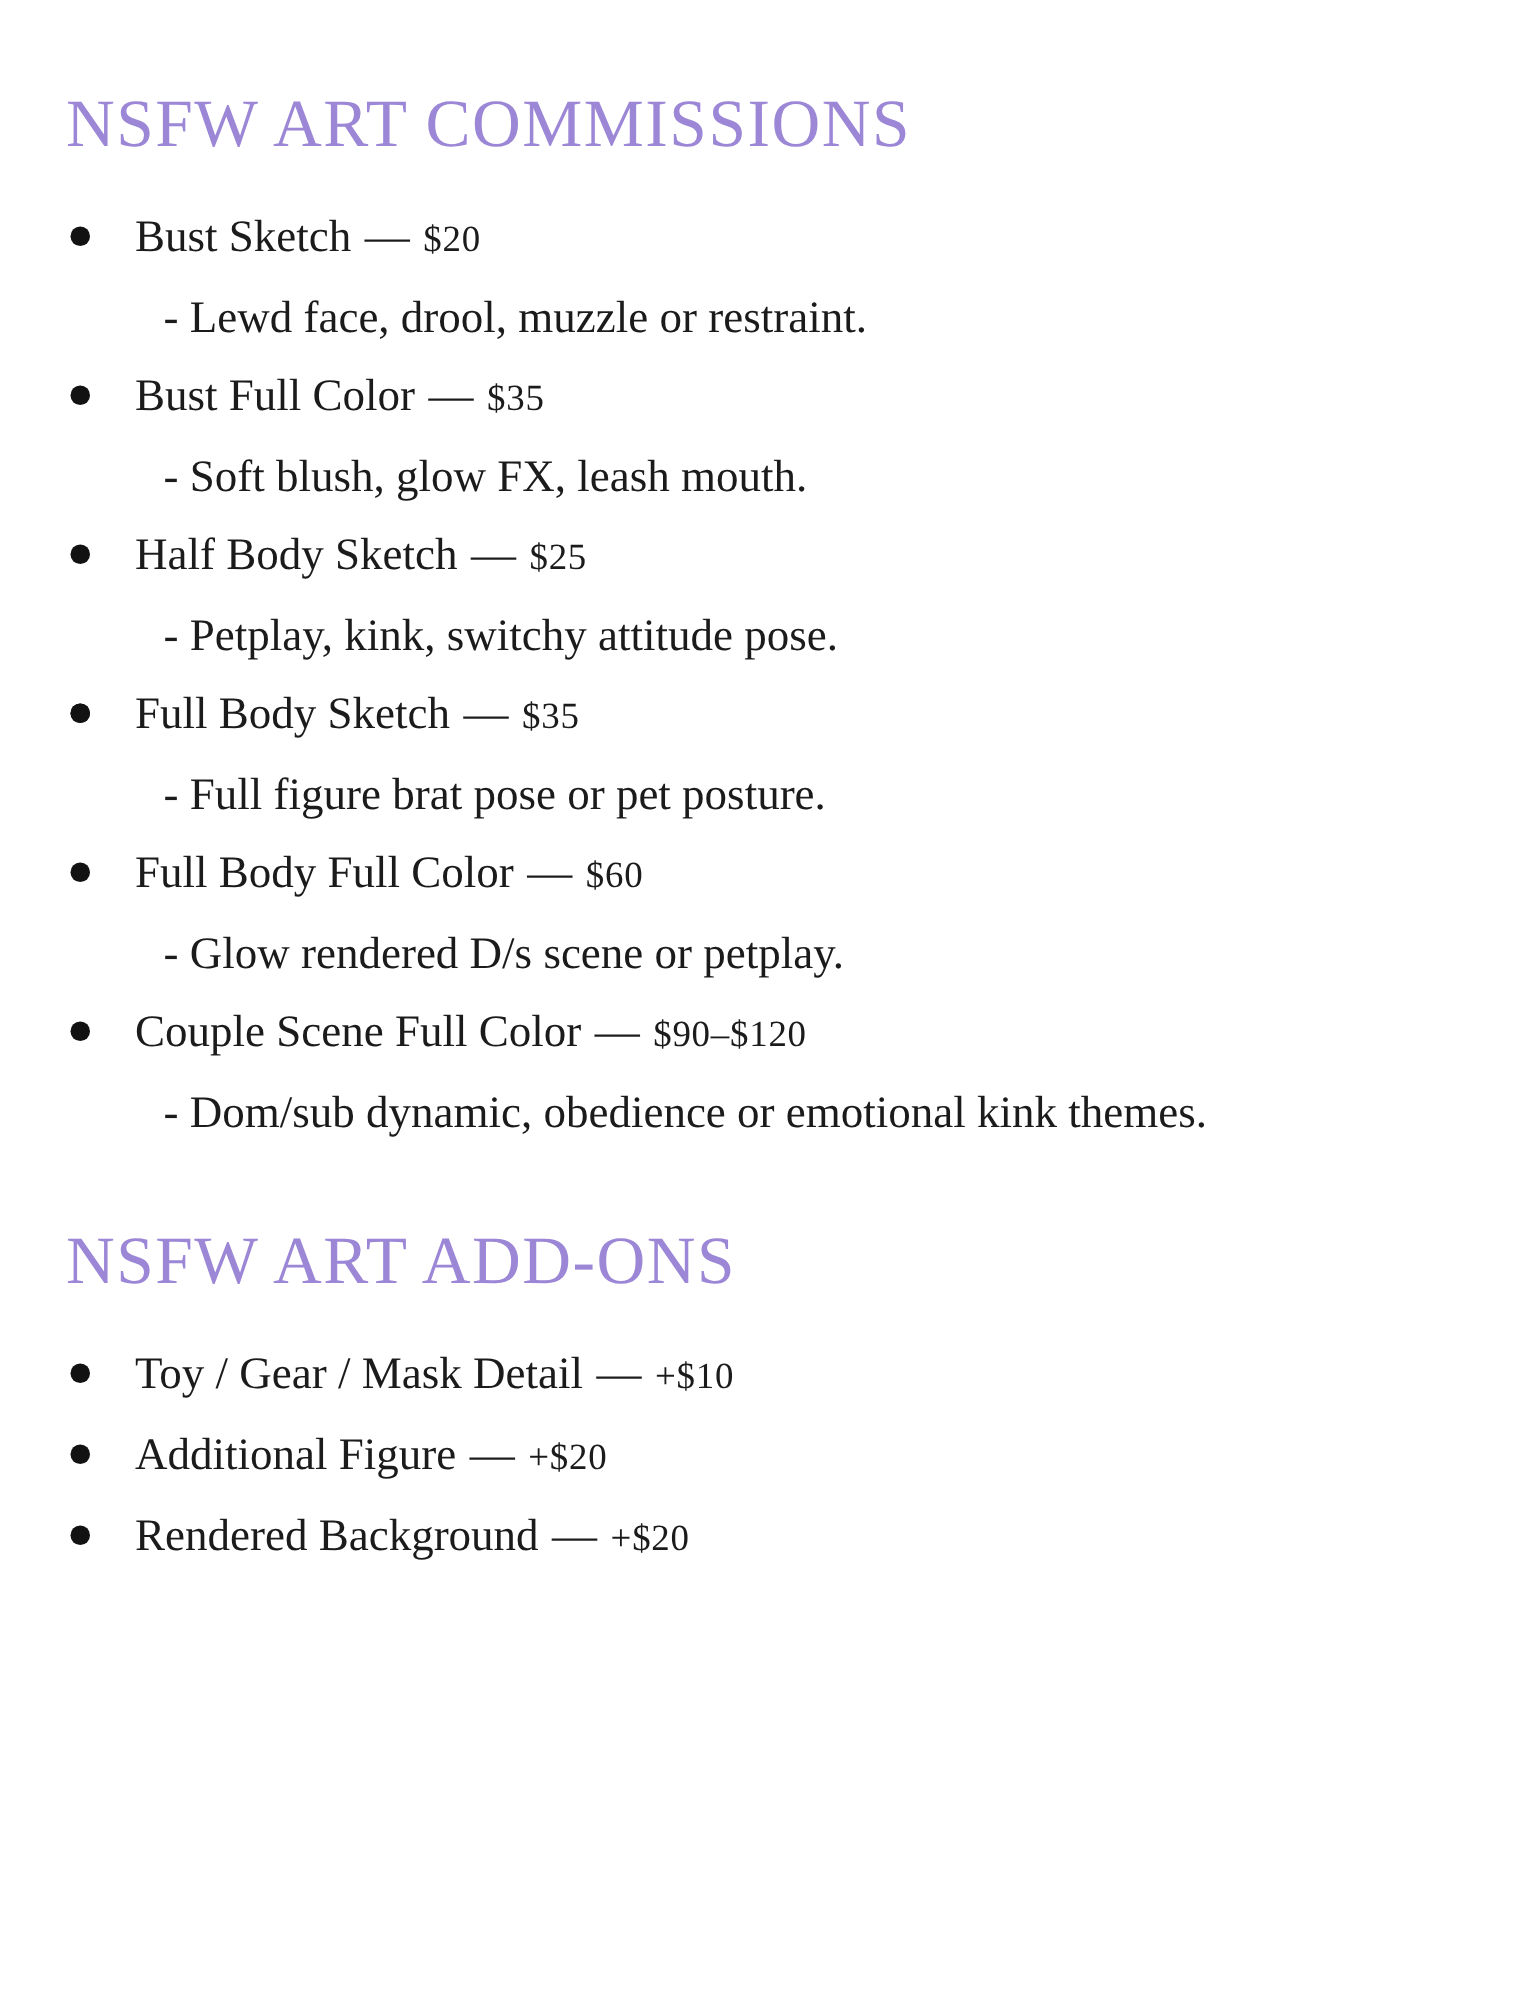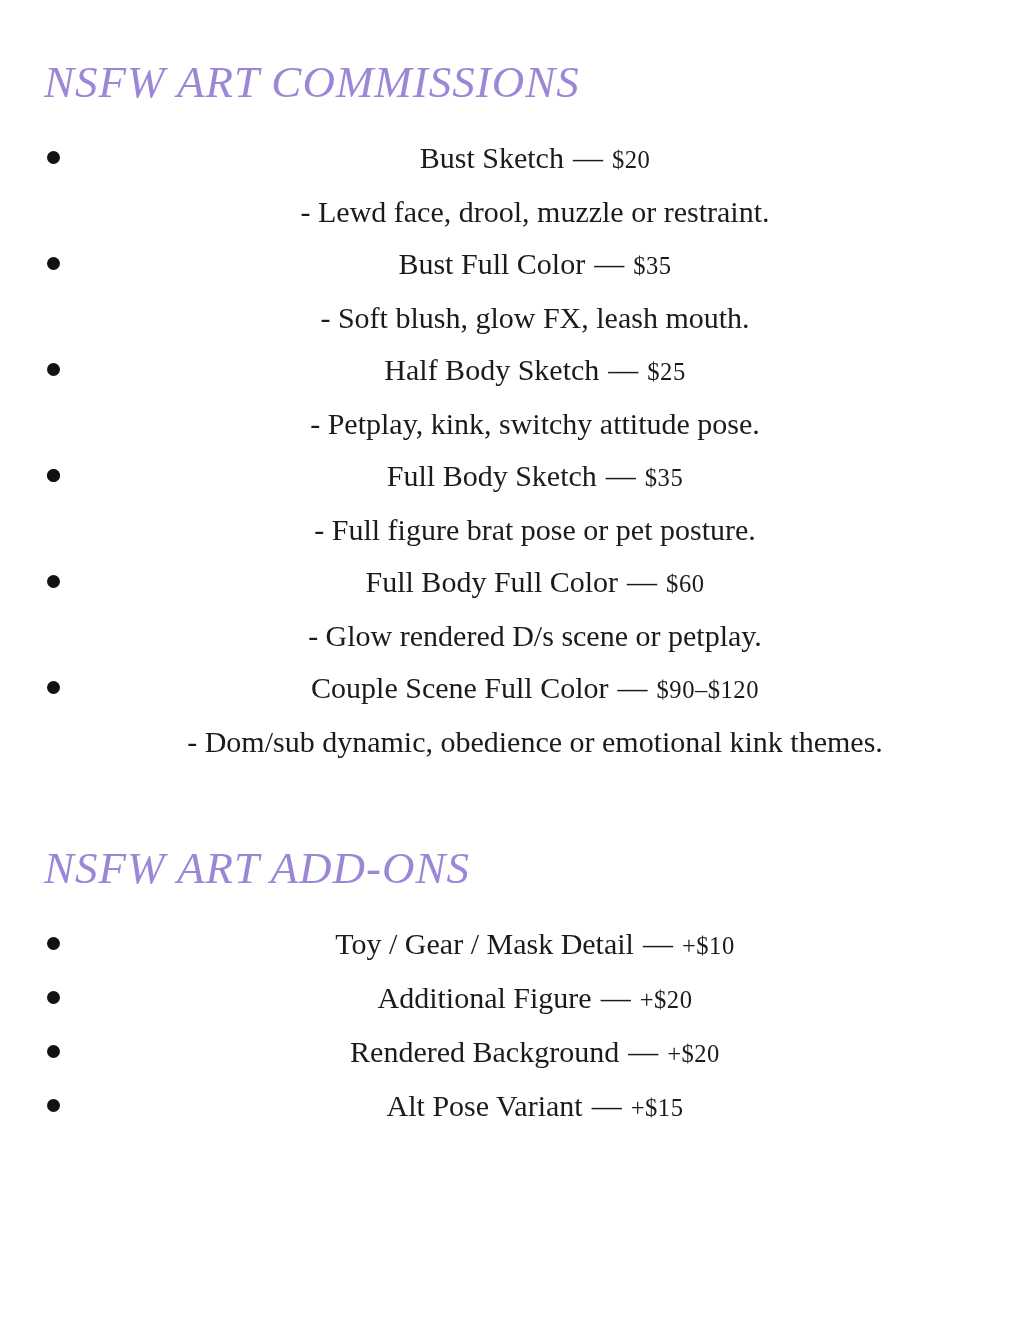--- a/index.html
+++ b/index.html
@@ -24,51 +24,50 @@
     padding: 54px 40px 0 44px;
   }
   .section-title {
     font-family: "Liberation Serif", "DejaVu Serif", serif;
     font-weight: normal;
     font-size: 45px;
     line-height: 56px;
     letter-spacing: 1px;
     color: var(--heading);
     margin: 0 0 22px 0;
-    font-style: italic;
   }
   .section--addons .section-title {
-    margin-top: 72px;
+    margin-top: 44px;
   }
   ul.items {
     list-style: none;
     margin: 0;
     padding: 0;
     font-size: 30px;
-    text-align: center;
   }
   li.item {
     position: relative;
     padding-left: 46px;
   }
   .bullet {
     position: absolute;
     left: 3px;
     top: 19px;
     width: 13px;
     height: 13px;
     border-radius: 50%;
     background: var(--bullet);
   }
   .item-line {
     line-height: 52px;
     white-space: nowrap;
   }
   .item-desc {
     line-height: 52px;
+    margin-left: 19px;
   }
   .sep {
     margin: 0 9px;
   }
   .price {
     font-size: 0.82em;
     letter-spacing: 0.5px;
   }
 </style>
 </head>
@@ -136,21 +135,17 @@
         <span class="bullet"></span>
         <div class="item-line"><span>Additional Figure</span><span class="sep">—</span><span class="price">+$20</span></div>
       </li>
 
 
       <li class="item">
         <span class="bullet"></span>
         <div class="item-line"><span>Rendered Background</span><span class="sep">—</span><span class="price">+$20</span></div>
       </li>
 
-      <li class="item">
-        <span class="bullet"></span>
-        <div class="item-line"><span>Alt Pose Variant</span><span class="sep">—</span><span class="price">+$15</span></div>
-      </li>
 
     </ul>
   </div>
 
 </div>
 
 </body></html>

